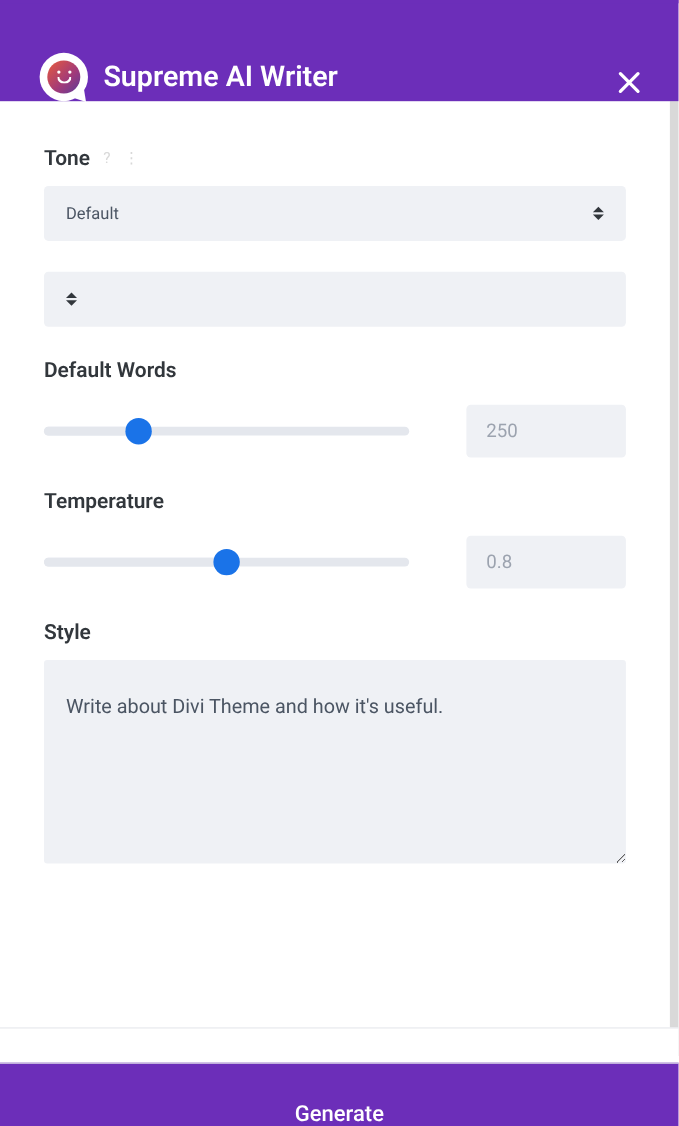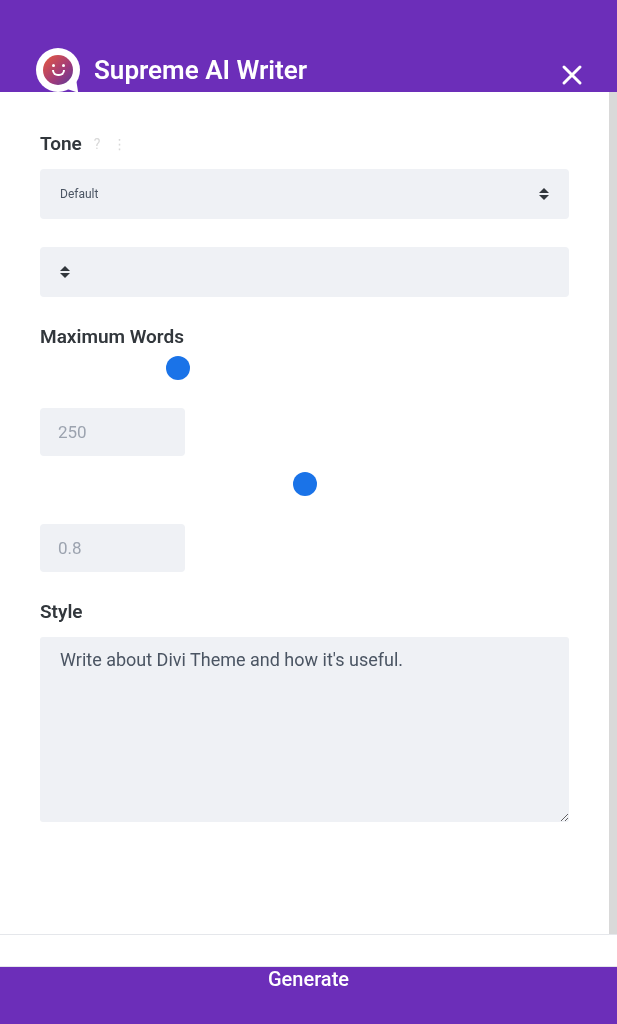--- a/index.html
+++ b/index.html
@@ -125,21 +125,21 @@
       background: #eff1f5;
       border-radius: 4px;
       height: 50px;
       display: flex;
       align-items: center;
       padding: 0 20px;
       cursor: pointer;
     }
     .select-value {
       color: #4b5563;
-      font-size: 12px;
+      font-size: 15px;
       flex: 1;
     }
     .select-arrows {
       display: flex;
       flex-direction: column;
       gap: 2px;
       align-items: center;
     }
     .select-arrows span {
       width: 0;
@@ -148,23 +148,23 @@
       border-right: 5px solid transparent;
     }
     .select-arrows .up {
       border-bottom: 5px solid #32373c;
     }
     .select-arrows .down {
       border-top: 5px solid #32373c;
     }
     .slider-row {
       display: flex;
-      gap: 40px;
+      align-items: center;
+      gap: 52px;
       margin-top: 20px;
-      flex-direction: column;
     }
     .slider-track {
       flex: 1;
       height: 8px;
       background: #e4e7ed;
       border-radius: 4px;
       position: relative;
       cursor: pointer;
     }
     .slider-fill {
@@ -195,36 +195,36 @@
       padding: 0 18px;
       color: #9ca3af;
       font-size: 17px;
     }
     .prompt-textarea {
       width: 100%;
       min-height: 185px;
       background: #eff1f5;
       border: none;
       border-radius: 3px;
-      padding: 12px 20px;
+      padding: 32px 20px;
       font-size: 18px;
       color: #4b5563;
       font-family: inherit;
       resize: vertical;
       outline: none;
     }
     .footer {
       position: absolute;
       bottom: 0;
       left: 0;
       right: 0;
       height: 58px;
       background: #6C2EB9;
       display: flex;
-      align-items: flex-start;
+      align-items: flex-end;
       justify-content: center;
       cursor: pointer;
       border-top: 1px solid #e5e7eb;
     }
     .footer-divider {
       position: absolute;
       bottom: 58px;
       left: 0;
       right: 0;
       height: 32px;
@@ -282,31 +282,32 @@
   <div class="field">
     <div class="select-wrap">
       <div class="select-arrows">
         <span class="up"></span>
         <span class="down"></span>
       </div>
     </div>
   </div>
 
   <div class="field">
-    <div class="field-label">Maximum Words</div>
+    <div class="field-label">Default Words</div>
     <div class="slider-row">
       <div class="slider-track">
         <div class="slider-fill" style="width:26%"></div>
         <div class="slider-thumb" style="left:26%"></div>
       </div>
       <div class="slider-value">250</div>
     </div>
   </div>
 
   <div class="field">
+    <div class="field-label">Temperature</div>
     <div class="slider-row">
       <div class="slider-track">
         <div class="slider-fill" style="width:50%"></div>
         <div class="slider-thumb" style="left:50%"></div>
       </div>
       <div class="slider-value">0.8</div>
     </div>
   </div>
 
   <div class="field">

